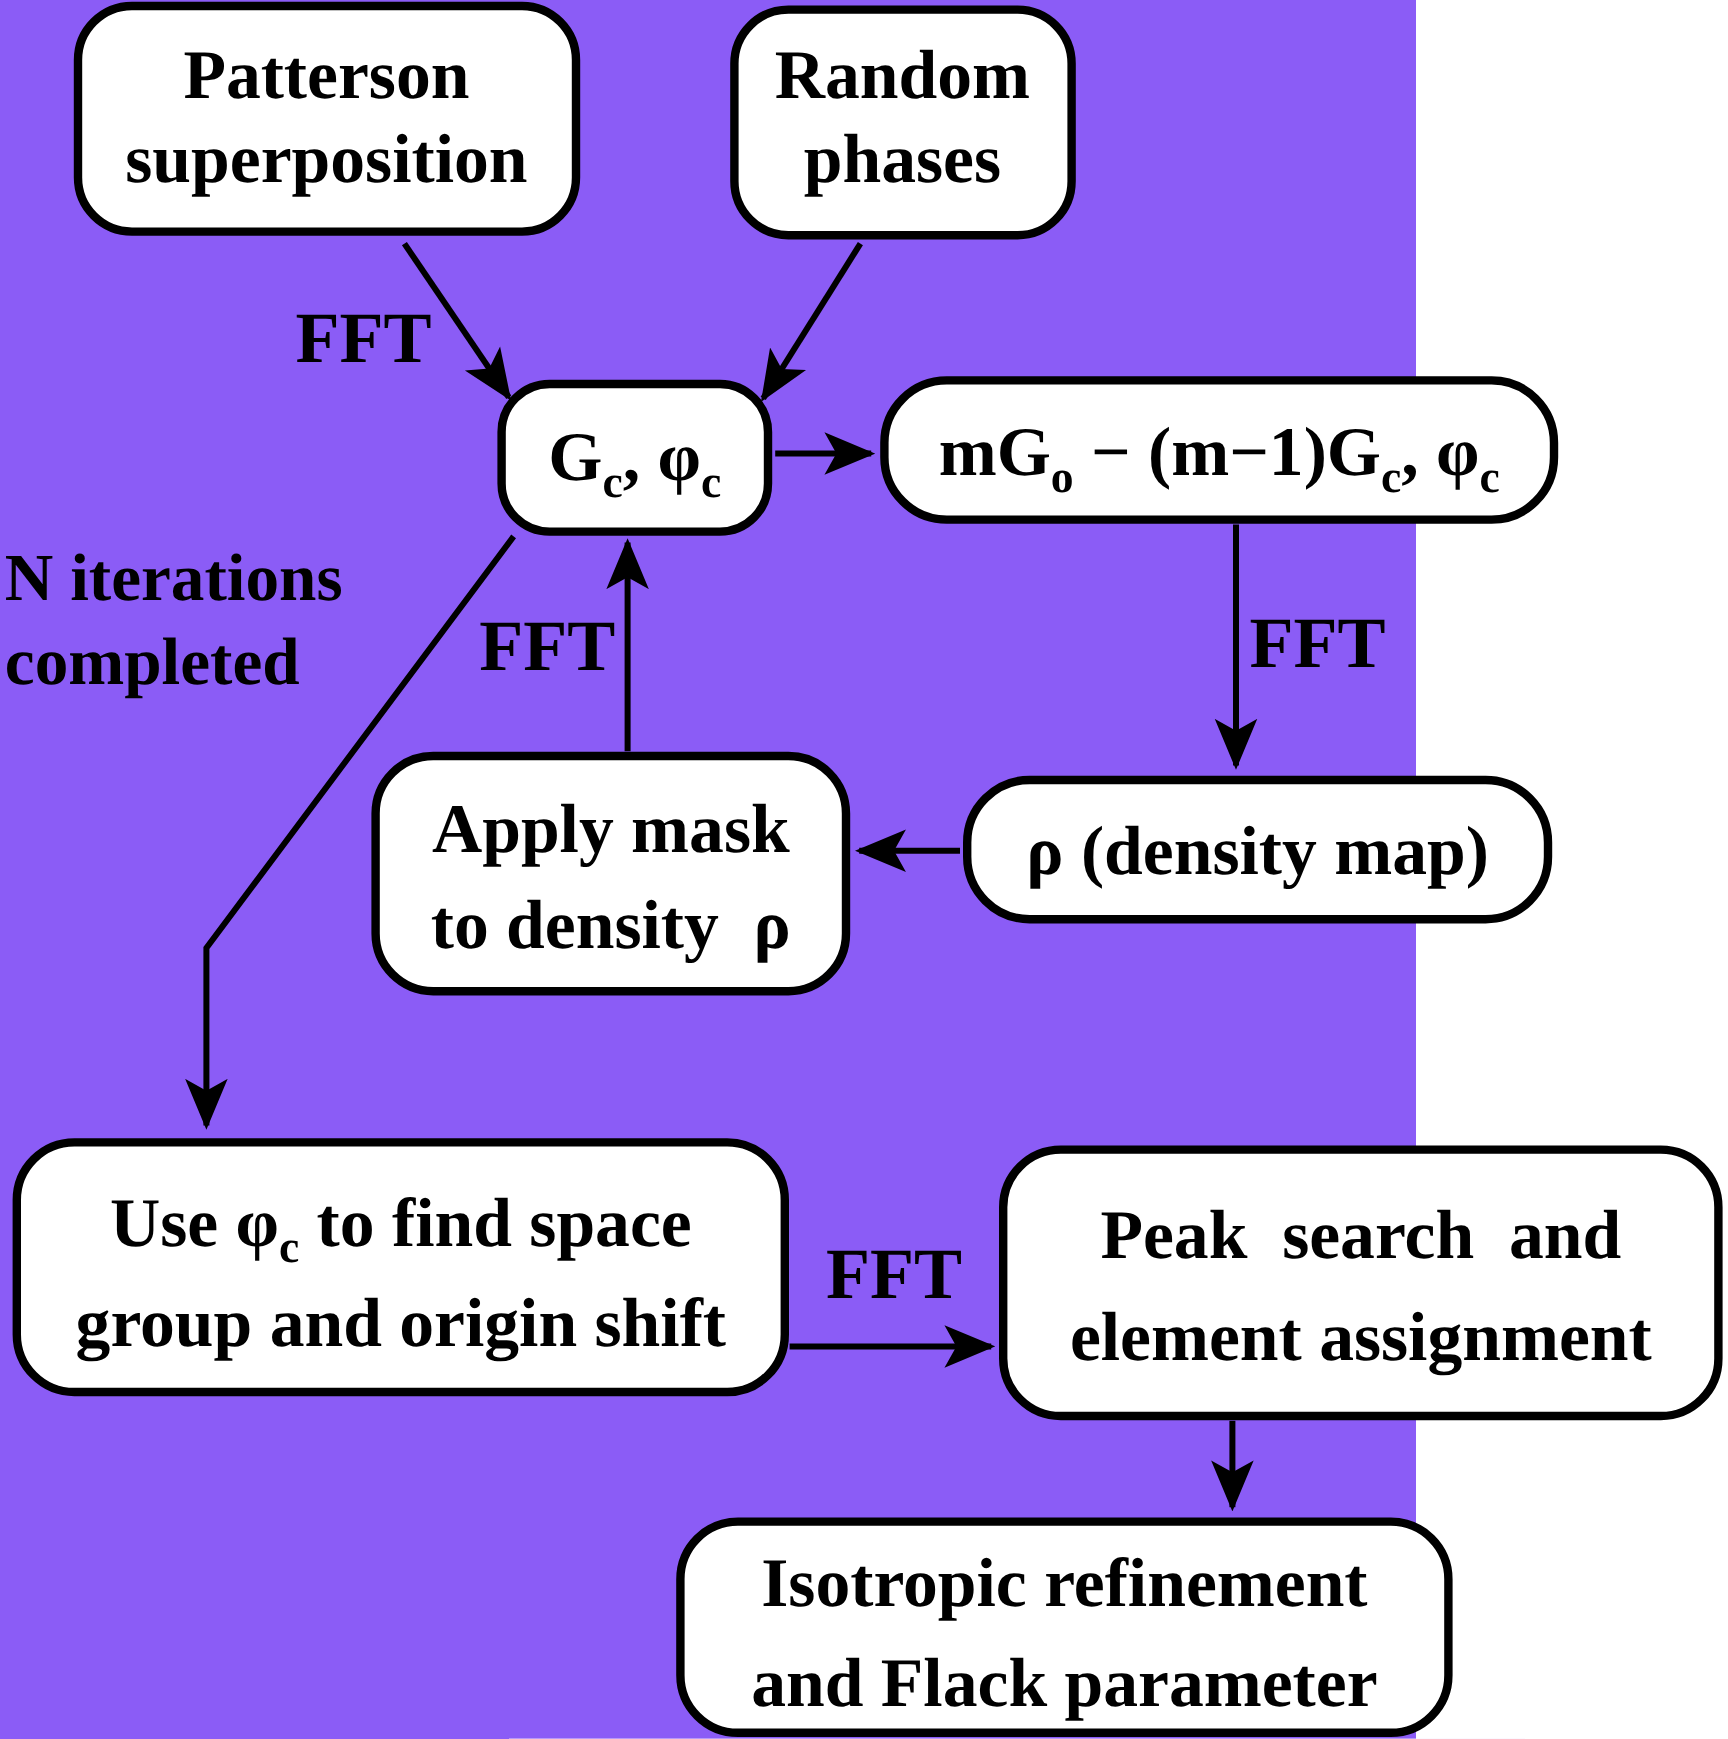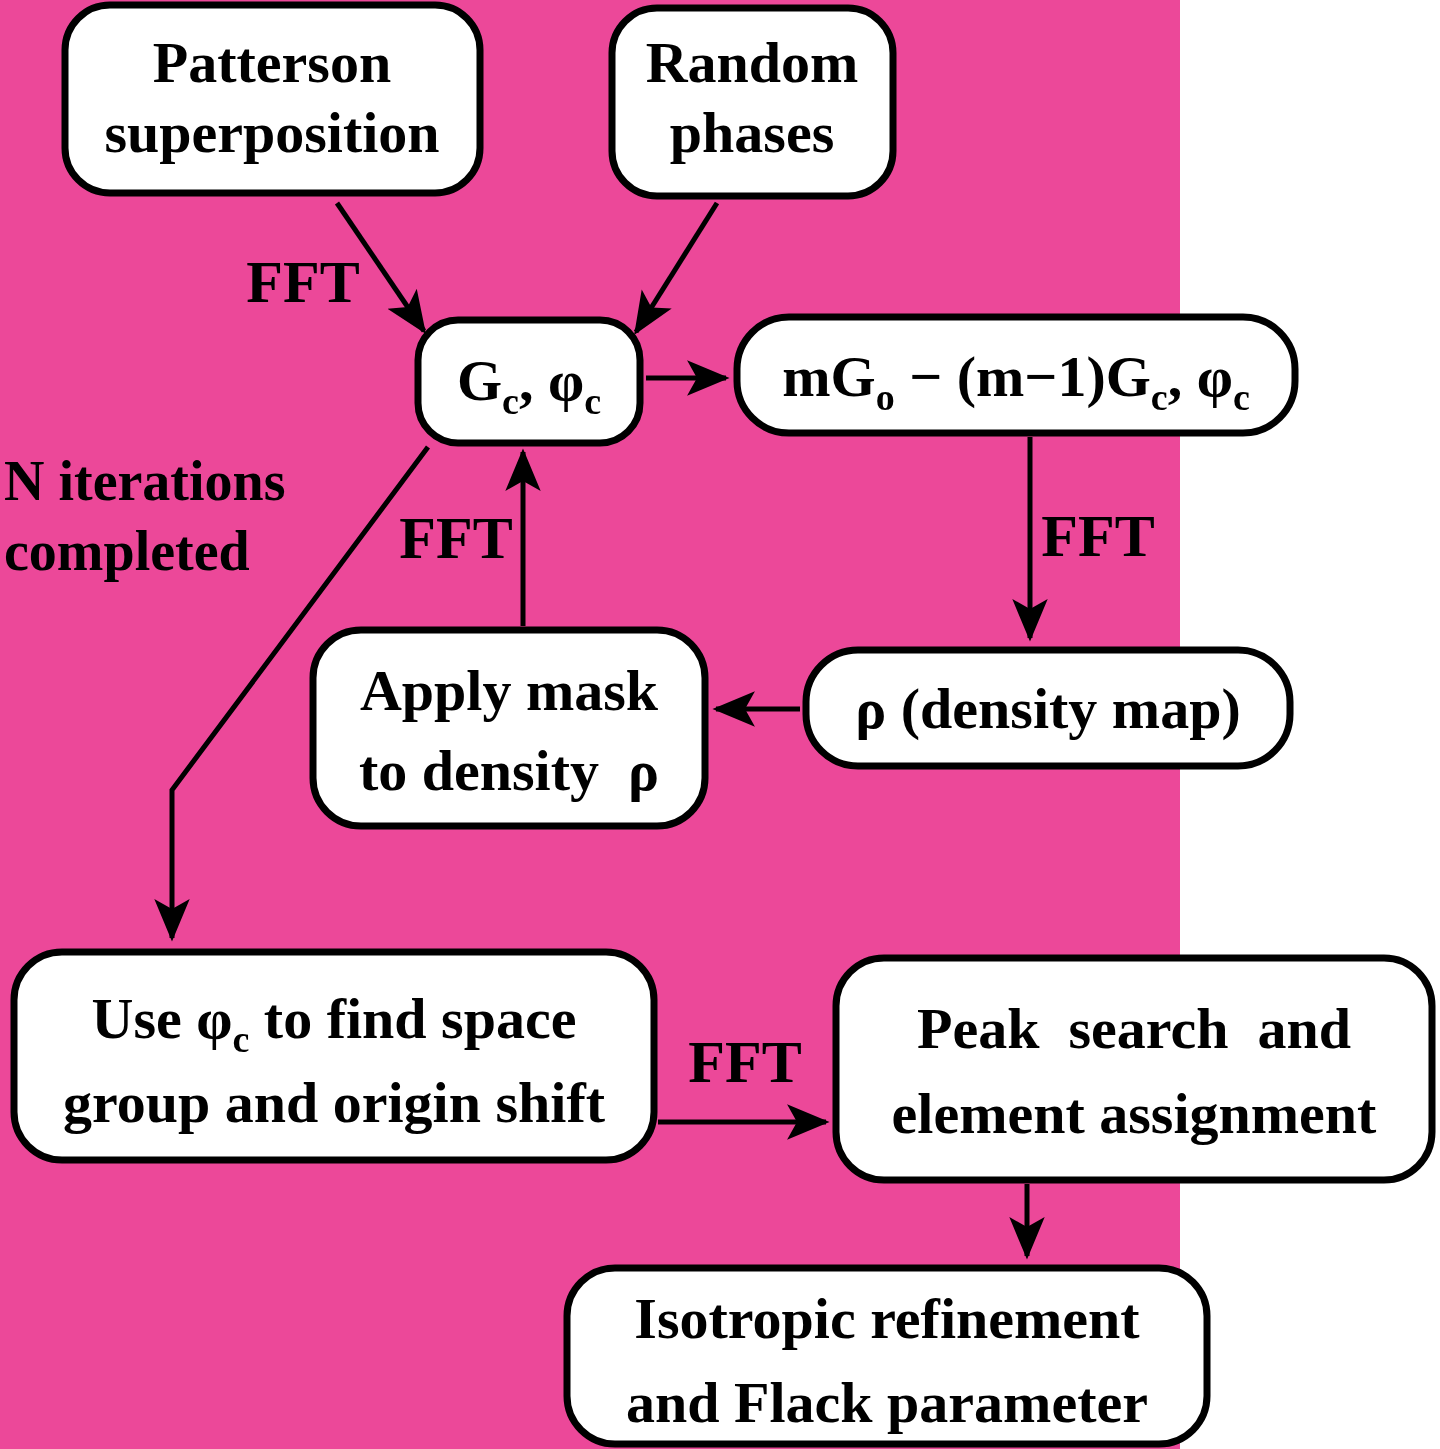--- a/index.html
+++ b/index.html
@@ -3,21 +3,21 @@
 <meta charset="utf-8">
 <style>
   html, body {
     margin: 0;
     padding: 0;
     background: #ffffff;
   }
   .canvas {
     width: 1180px;
     height: 1449px;
-    background: #ec4899;
+    background: #8b5cf6;
   }
   svg text {
     font-family: "Liberation Serif", "DejaVu Serif", serif;
     font-weight: bold;
     fill: #000000;
   }
   .boxtext { font-size: 58px; }
   .sub     { font-size: 38px; }
   .lbl     { font-size: 60px; }
   .niter   { font-size: 56px; }

